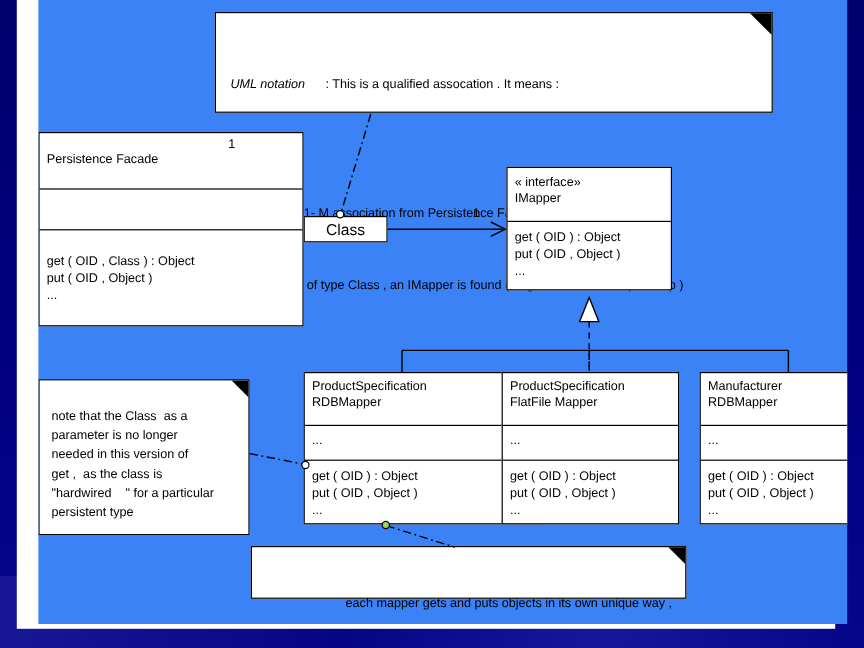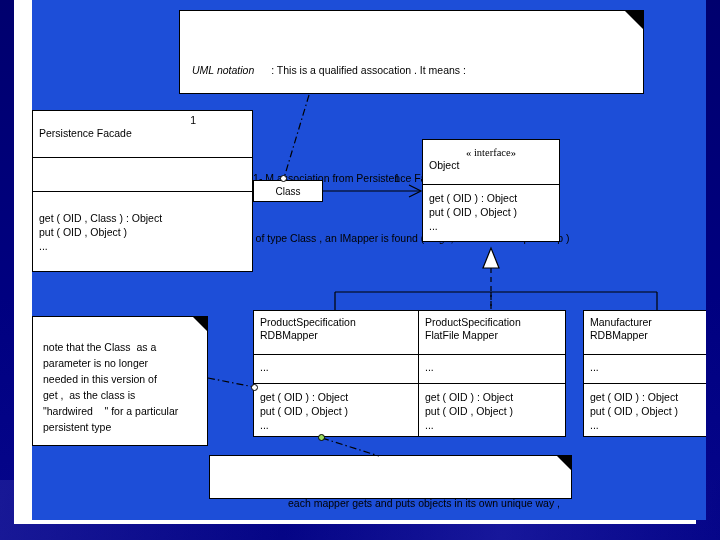--- a/index.html
+++ b/index.html
@@ -35,21 +35,21 @@
     left: 14px; top: 0px;
     width: 682px; height: 524px;
     background: #ffffff;
     padding: 0;
     box-sizing: border-box;
   }
   #canvas {
     position: absolute;
     left: 18px; top: 0px;
     width: 674px; height: 520px;
-    background: #1d4ed8;
+    background: #3b82f6;
     overflow: hidden;
   }
 
   .box {
     position: absolute;
     background: #ffffff;
     border: 1px solid #000000;
     box-sizing: border-box;
   }
 
@@ -60,21 +60,21 @@
     padding: 4px 6px;
   }
   .cls .divider {
     height: 0;
     border-top: 1px solid #000;
   }
   .cls .name {
     text-align: left;
     line-height: 13px;
   }
-  .cls .stereo { text-align: center; line-height: 13px; font-family: Liberation Serif, serif; }
+  .cls .stereo { line-height: 13px; }
   .cls .ops { line-height: 14px; }
   .cls .ops div { white-space: nowrap; }
   .underlined { text-decoration: underline; }
 
   .mult {
     position: absolute;
     font-size: 10.5px;
     color: #000;
   }
 
@@ -152,27 +152,27 @@
       <div class="divider"></div>
       <div class="compartment ops" style="height:80px; padding-top:7px;">
         <div style="height:12px;"></div>
         <div>get (  OID  ,  Class   ) :  Object</div>
         <div>put (  OID  ,  Object   )</div>
         <div>...</div>
       </div>
     </div>
 
     <div class="box" style="left:221px; top:180px; width:70px; height:22px;">
-      <div style="font-size:10px; text-align:center; line-height:21px;">Class</div>
+      <div style="font-size:13px; text-align:center; line-height:21px;">Class</div>
     </div>
 
     <div class="box cls" style="left:390px; top:139px; width:138px; height:103px;">
       <div class="compartment" style="height:44px; padding-top:6px;">
         <div class="stereo">« interface»</div>
-        <div class="name">Object</div>
+        <div class="name">IMapper</div>
       </div>
       <div class="divider"></div>
       <div class="compartment ops" style="height:58px; padding-top:6px;">
         <div>get (  OID ) :  Object</div>
         <div>put (  OID  ,  Object    )</div>
         <div>...</div>
       </div>
     </div>
     <div class="mult" style="left:362px; top:172px;">1</div>
 

